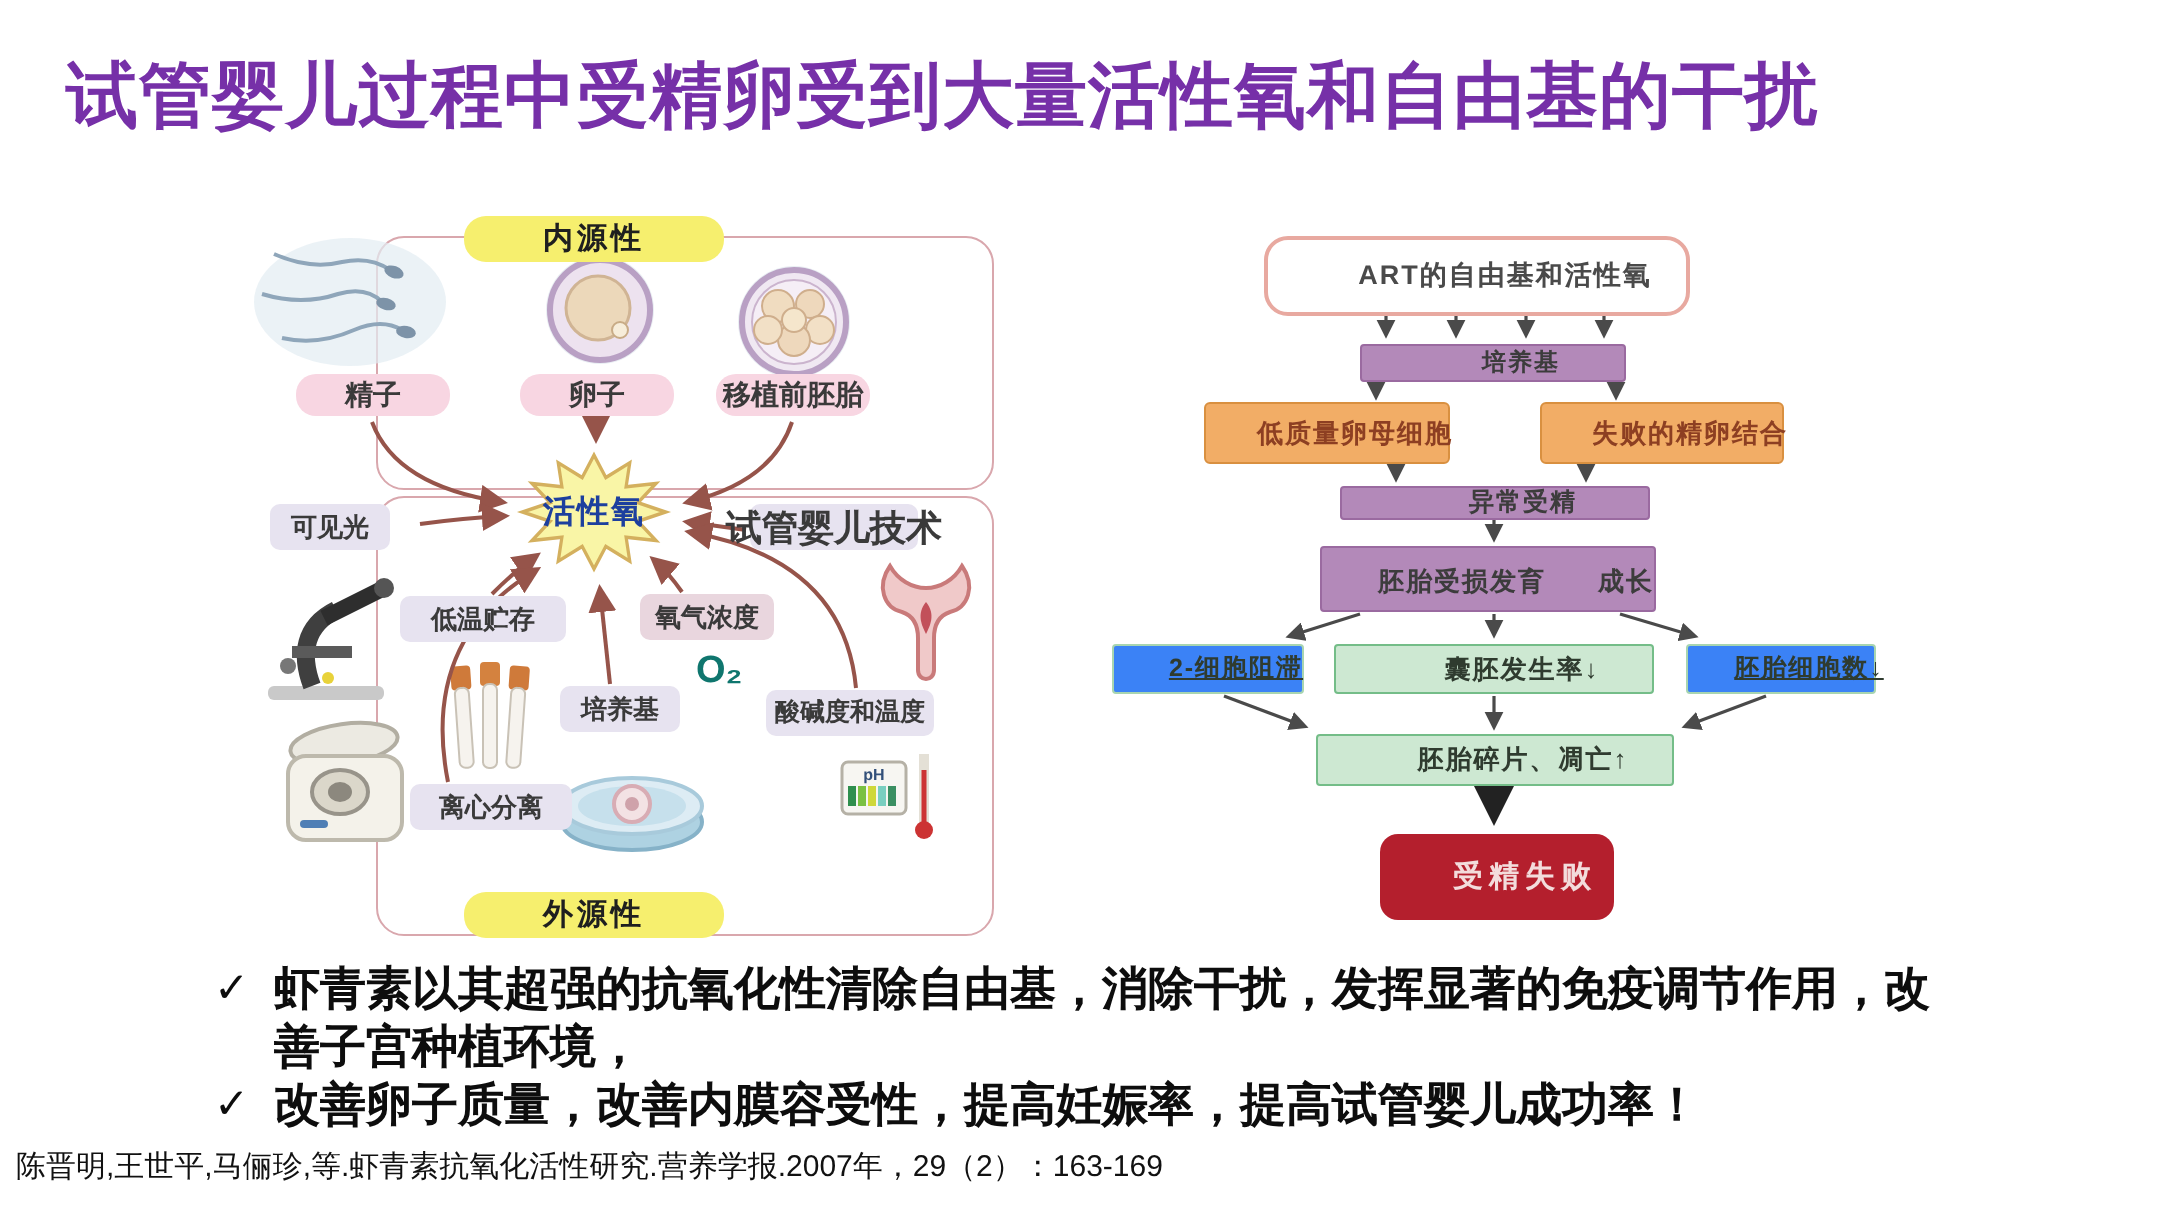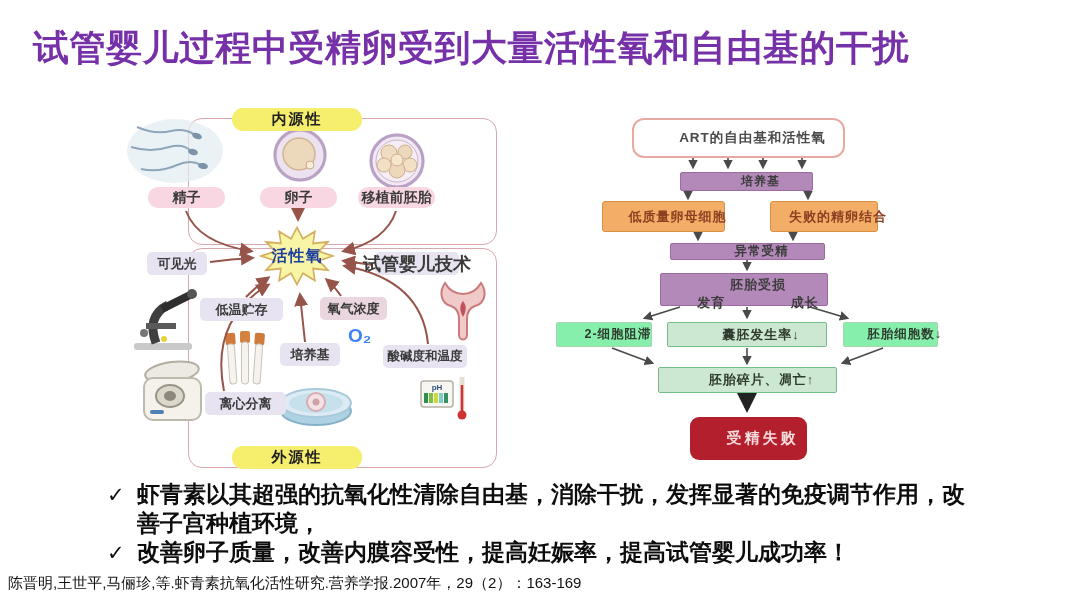--- a/index.html
+++ b/index.html
@@ -29,36 +29,36 @@
   .lab.lav  { background:#e7e3f0; }
   .lab.mau  { background:#e9d6de; }
   .illus { position:absolute; }
   .alayer { position:absolute; left:0; top:0; pointer-events:none; }
   .star { position:absolute; left:138px; top:119px; width:78px; height:64px; }
   .star svg { position:absolute; left:0; top:0; }
   .star-t {
     position:absolute; inset:0; display:flex; align-items:center; justify-content:center;
     font-size:16px; font-weight:800; color:#1d3f9e; letter-spacing:1px;
   }
-  .o2 { position:absolute; left:228px; top:220px; font-size:19px; font-weight:800; color:#3b82f6; }
+  .o2 { position:absolute; left:228px; top:220px; font-size:19px; font-weight:800; color:#0f766e; }
   
   .flow { position:absolute; left:555px; top:105px; width:410px; height:370px; }
   .fc {
     position:absolute; display:flex; align-items:center; justify-content:center;
     font-weight:700; font-size:13px; color:#3c3c3c; box-sizing:border-box; white-space:nowrap;
     letter-spacing:1px;
     padding-left:28px;
   }
   .fc.root   { background:#ffffff; border:2px solid #e8a9a0; border-radius:12px; color:#4a4a4a; font-size:13.5px; }
   .fc.purple { background:#b389b9; border:1px solid #9a6aa0; border-radius:2px; }
   .fc.orange { background:#f2ad66; border:1.5px solid #d99040; color:#8d3f22; border-radius:3px; }
   .fc.green  { background:#cde8d2; border:1.5px solid #74bd88; color:#2f3b2f; border-radius:2px; }
-  .fc.green.light { background:#86efac; border:1px solid #a8d5b0; }
+  .fc.green.light { background:#3b82f6; border:1px solid #a8d5b0;text-decoration:underline; }
   .fc.red    { background:#b41f2d; border-radius:9px; color:#f3dcdc; font-size:15px; letter-spacing:3px; }
-  .fc.damage { flex-direction:column; justify-content:flex-start; padding-top:2px; }
+  .fc.damage { flex-direction:row; justify-content:flex-start; padding-top:2px; }
   .damage-row { display:flex; justify-content:space-between; width:88%; font-size:13px; }
   
   .bullets { position:absolute; left:107px; top:480px; width:880px; color:#0d0d0d; }
   .bullet { display:flex; align-items:flex-start; }
   .chk { width:30px; flex:0 0 30px; font-size:21px; font-weight:400; line-height:29px; }
   .btxt { width:835px; font-size:23px; font-weight:700; line-height:29px; }
   .citation { position:absolute; left:8px; top:574px; font-size:15px; color:#111; white-space:nowrap; }
 </style>
 </head>
 <body>
@@ -179,21 +179,21 @@
       </g>
     </svg>
 
     <div class="pill" style="left:112px;top:3px">内源性</div>
     <div class="pill" style="left:112px;top:341px">外源性</div>
 
     <div class="lab pink" style="left:28px;top:82px;width:77px">精子</div>
     <div class="lab pink" style="left:140px;top:82px;width:77px">卵子</div>
     <div class="lab pink" style="left:238px;top:82px;width:77px">移植前胚胎</div>
 
-    <div class="lab lav" style="left:27px;top:147px;width:60px">可见光</div>
+    <div class="lab lav" style="left:15px;top:147px;width:60px">可见光</div>
     <div class="lab lav" style="left:80px;top:193px;width:83px">低温贮存</div>
     <div class="lab mau" style="left:200px;top:192px;width:67px">氧气浓度</div>
     <div class="lab lav" style="left:160px;top:238px;width:60px">培养基</div>
     <div class="lab lav" style="left:263px;top:240px;width:84px;font-size:12.5px">酸碱度和温度</div>
     <div class="lab lav" style="left:85px;top:287px;width:81px">离心分离</div>
     <div class="lab lav" style="left:255px;top:147px;width:84px;font-size:18px">试管婴儿技术</div>
 
     <div class="star">
       <svg width="78" height="64" viewBox="0 0 120 90" preserveAspectRatio="none">
         <polygon points="115,45 93.8,51.5 107.6,65 84.7,62.7 87.5,79.6 69.1,69.2 60,85 50.9,69.2 32.5,79.6 35.3,62.7 12.4,65 26.2,51.5 5,45 26.2,38.5 12.4,25 35.3,27.3 32.5,10.4 50.9,20.8 60,5 69.1,20.8 87.5,10.4 84.7,27.3 107.6,25 93.8,38.5" fill="#f9f5a6" stroke="#d4b05e" stroke-width="2.5"></polygon>
@@ -230,21 +230,21 @@
         <line x1="57" y1="243" x2="97" y2="258" marker-end="url(#ag)"></line>
         <line x1="192" y1="243" x2="192" y2="258" marker-end="url(#ag)"></line>
         <line x1="328" y1="243" x2="288" y2="258" marker-end="url(#ag)"></line>
       </g>
       <line x1="192" y1="289" x2="192" y2="303" stroke="#222222" stroke-width="5" marker-end="url(#abk)"></line>
     </svg>
 
     <div class="fc root" style="left:77px;top:13px;width:213px;height:40px">ART的自由基和活性氧</div>
     <div class="fc purple" style="left:125px;top:67px;width:133px;height:19px;font-size:12px">培养基</div>
     <div class="fc orange" style="left:47px;top:96px;width:123px;height:31px">低质量卵母细胞</div>
-    <div class="fc orange" style="left:215px;top:96px;width:108px;height:31px">失败的精卵结合</div>
+    <div class="fc orange" style="left:215px;top:96px;width:122px;height:31px">失败的精卵结合</div>
     <div class="fc purple" style="left:115px;top:138px;width:155px;height:17px;font-size:12.5px">异常受精</div>
 
     <div class="fc purple damage" style="left:105px;top:168px;width:168px;height:33px">
       <div>胚胎受损</div>
       <div class="damage-row">
         <span>发育</span>
         <span>成长</span>
       </div>
     </div>
 

